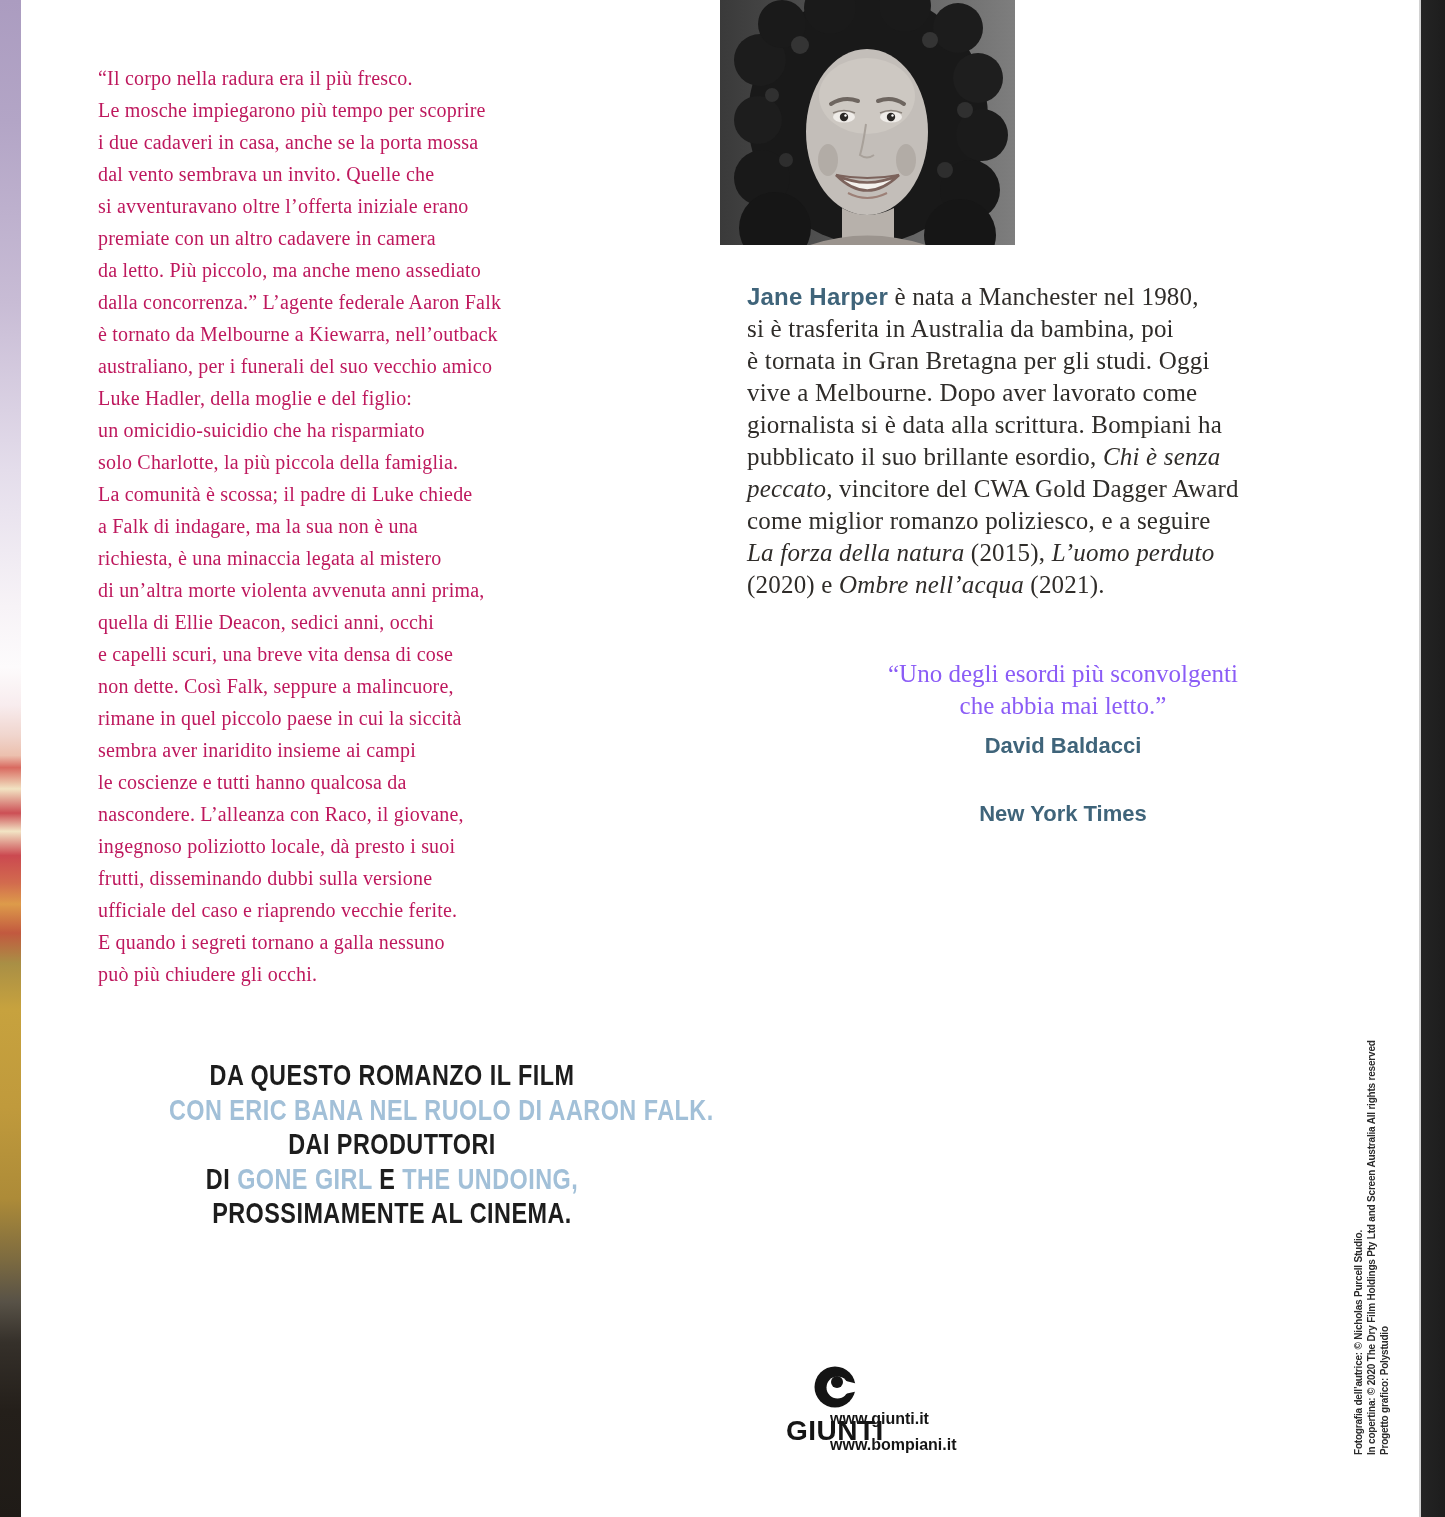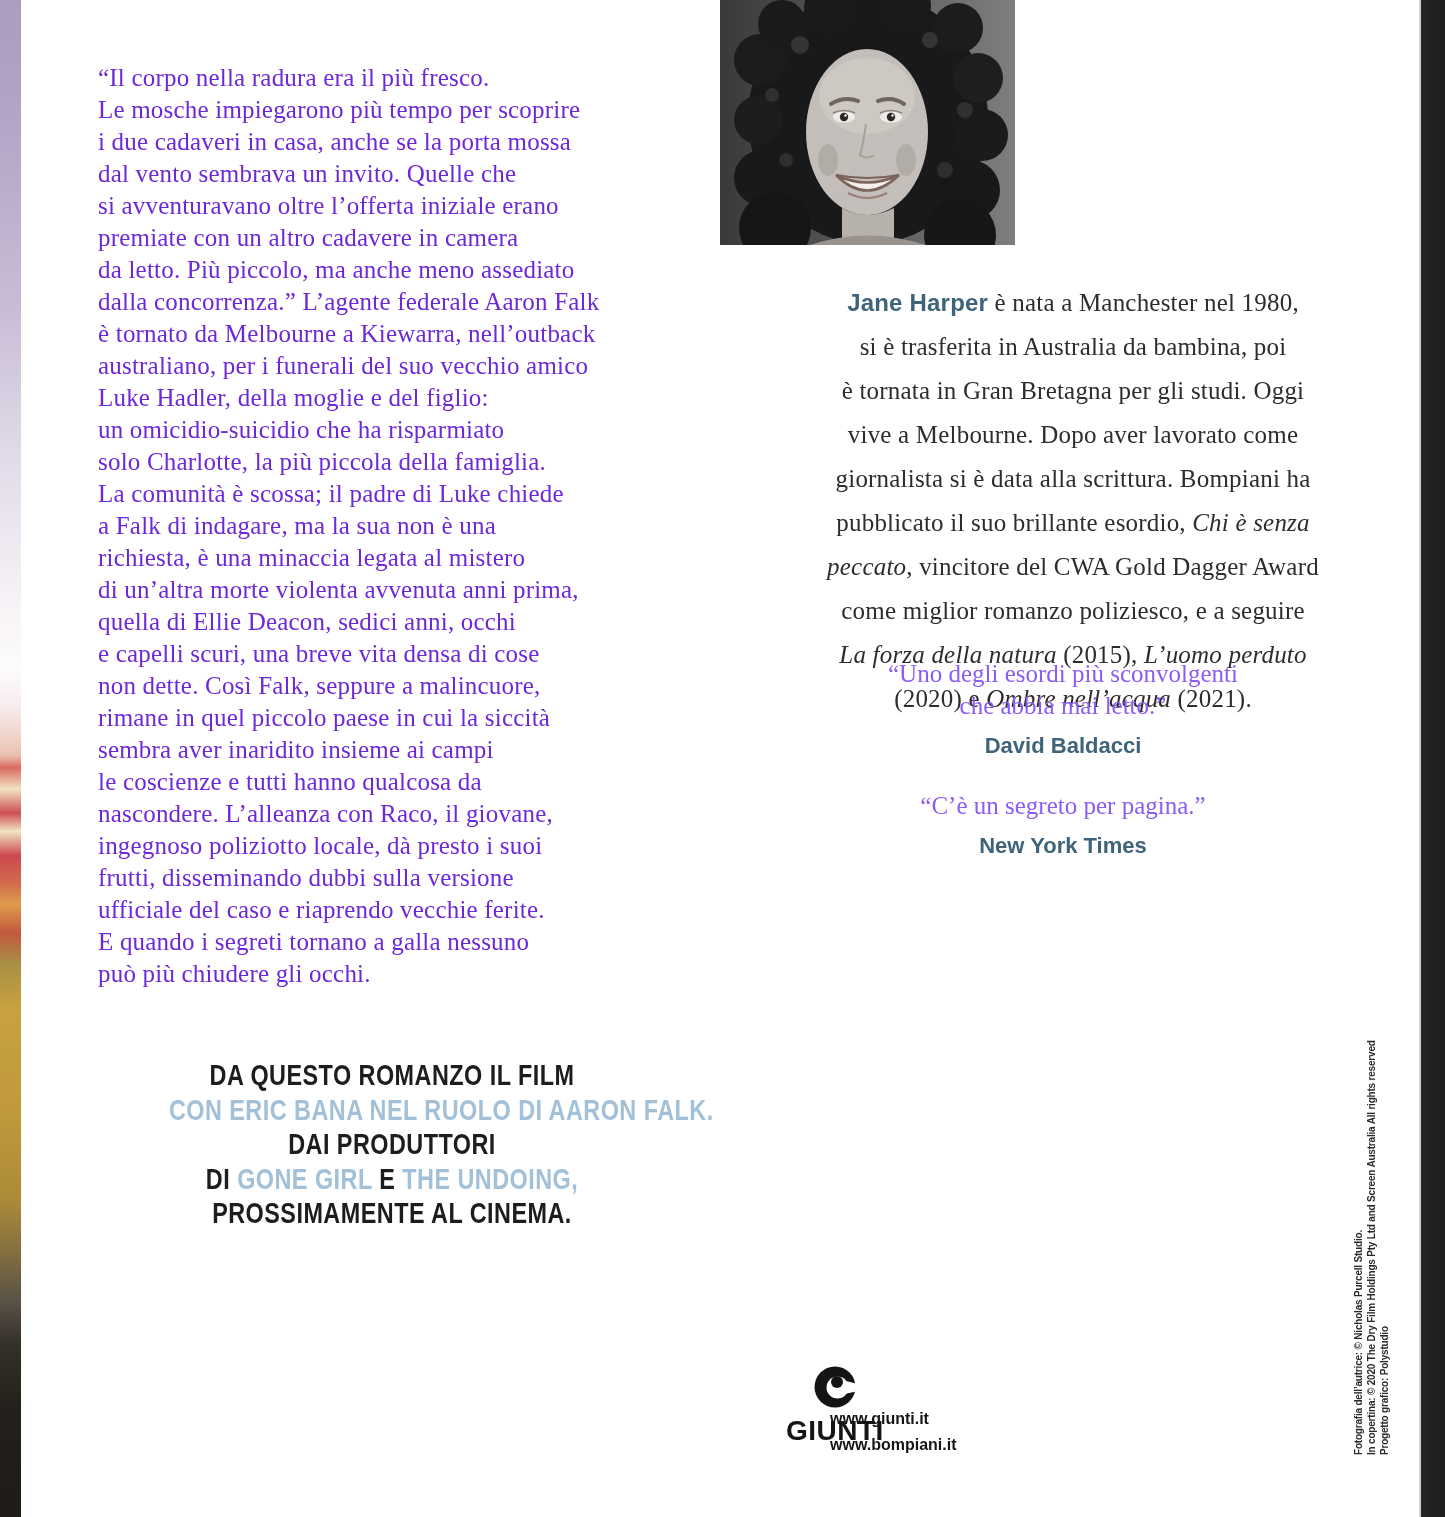--- a/index.html
+++ b/index.html
@@ -25,44 +25,44 @@
 
   
   .spine-bar {
     position:absolute; left:1419px; top:0; width:26px; height:1517px;
     background:linear-gradient(to right, #d2d2d2 0px, #cfcfcf 2px, #242424 2px, #1d1d1d 100%);
   }
 
   
   .synopsis {
     position:absolute; left:98px; top:62px; width:585px;
-    font-size:25px; line-height:32px; color:#6d28d9;
+    font-size:20px; line-height:32px; color:#be185d;
     white-space:pre-line; letter-spacing:0.2px;
   }
 
   
   .film { position:absolute; left:106px; top:1058px; width:572px; text-align:center; }
   .film-inner {
     transform:scaleX(0.78); transform-origin:50% 0;
     font-family:"Liberation Sans", sans-serif; font-weight:bold;
     font-size:30px; line-height:34.5px; letter-spacing:0.6px;
     white-space:nowrap;
   }
   .seg-dark { color:#1d1d1d; }
   .seg-blue { color:#a2c0d8; }
 
   
   .photo { position:absolute; left:720px; top:0; width:295px; height:245px; }
   .photo svg { display:block; width:295px; height:245px; }
 
   
   .bio {
-    position:absolute; left:783px; top:281px; width:580px;
-    font-size:25px; line-height:44px; color:#2f2c29;
-    white-space:pre-line; letter-spacing:0.2px;text-align:center;
+    position:absolute; left:747px; top:281px; width:580px;
+    font-size:25px; line-height:32px; color:#2f2c29;
+    white-space:pre-line; letter-spacing:0.2px;
   }
   .seg-name {
     font-family:"Liberation Sans", sans-serif; font-weight:bold;
     font-size:24px; color:#3f647a;
   }
   .seg-italic { font-style:italic; }
   .seg-normal { }
 
   
   .quote { position:absolute; left:783px; width:560px; text-align:center; }
@@ -217,21 +217,20 @@
 </span><span class="seg-italic">La forza della natura</span><span class="seg-normal"> (2015), </span><span class="seg-italic">L’uomo perduto</span><span class="seg-normal">
 (2020) e </span><span class="seg-italic">Ombre nell’acqua</span><span class="seg-normal"> (2021).</span></div>
 
   <div class="quote q1">
     <div class="q-text">“Uno degli esordi più sconvolgenti
 che abbia mai letto.”</div>
     <div class="q-attr">David Baldacci</div>
   </div>
 
   <div class="quote q2">
-    <div class="q-text">“C’è un segreto per pagina.”</div>
     <div class="q-attr">New York Times</div>
   </div>
 
   <div class="publisher">
     <svg viewBox="0 0 42 42" role="img" aria-label="Giunti logo">
       <circle cx="21" cy="21" r="20.5" fill="#141414"></circle>
       <path d="M24,13 L42,17.5 L42,25.5 L24,29.5 Z" fill="#ffffff"></path>
       <circle cx="23.5" cy="21.5" r="11" fill="#ffffff"></circle>
       <circle cx="23" cy="16" r="6" fill="#141414"></circle>
     </svg>

